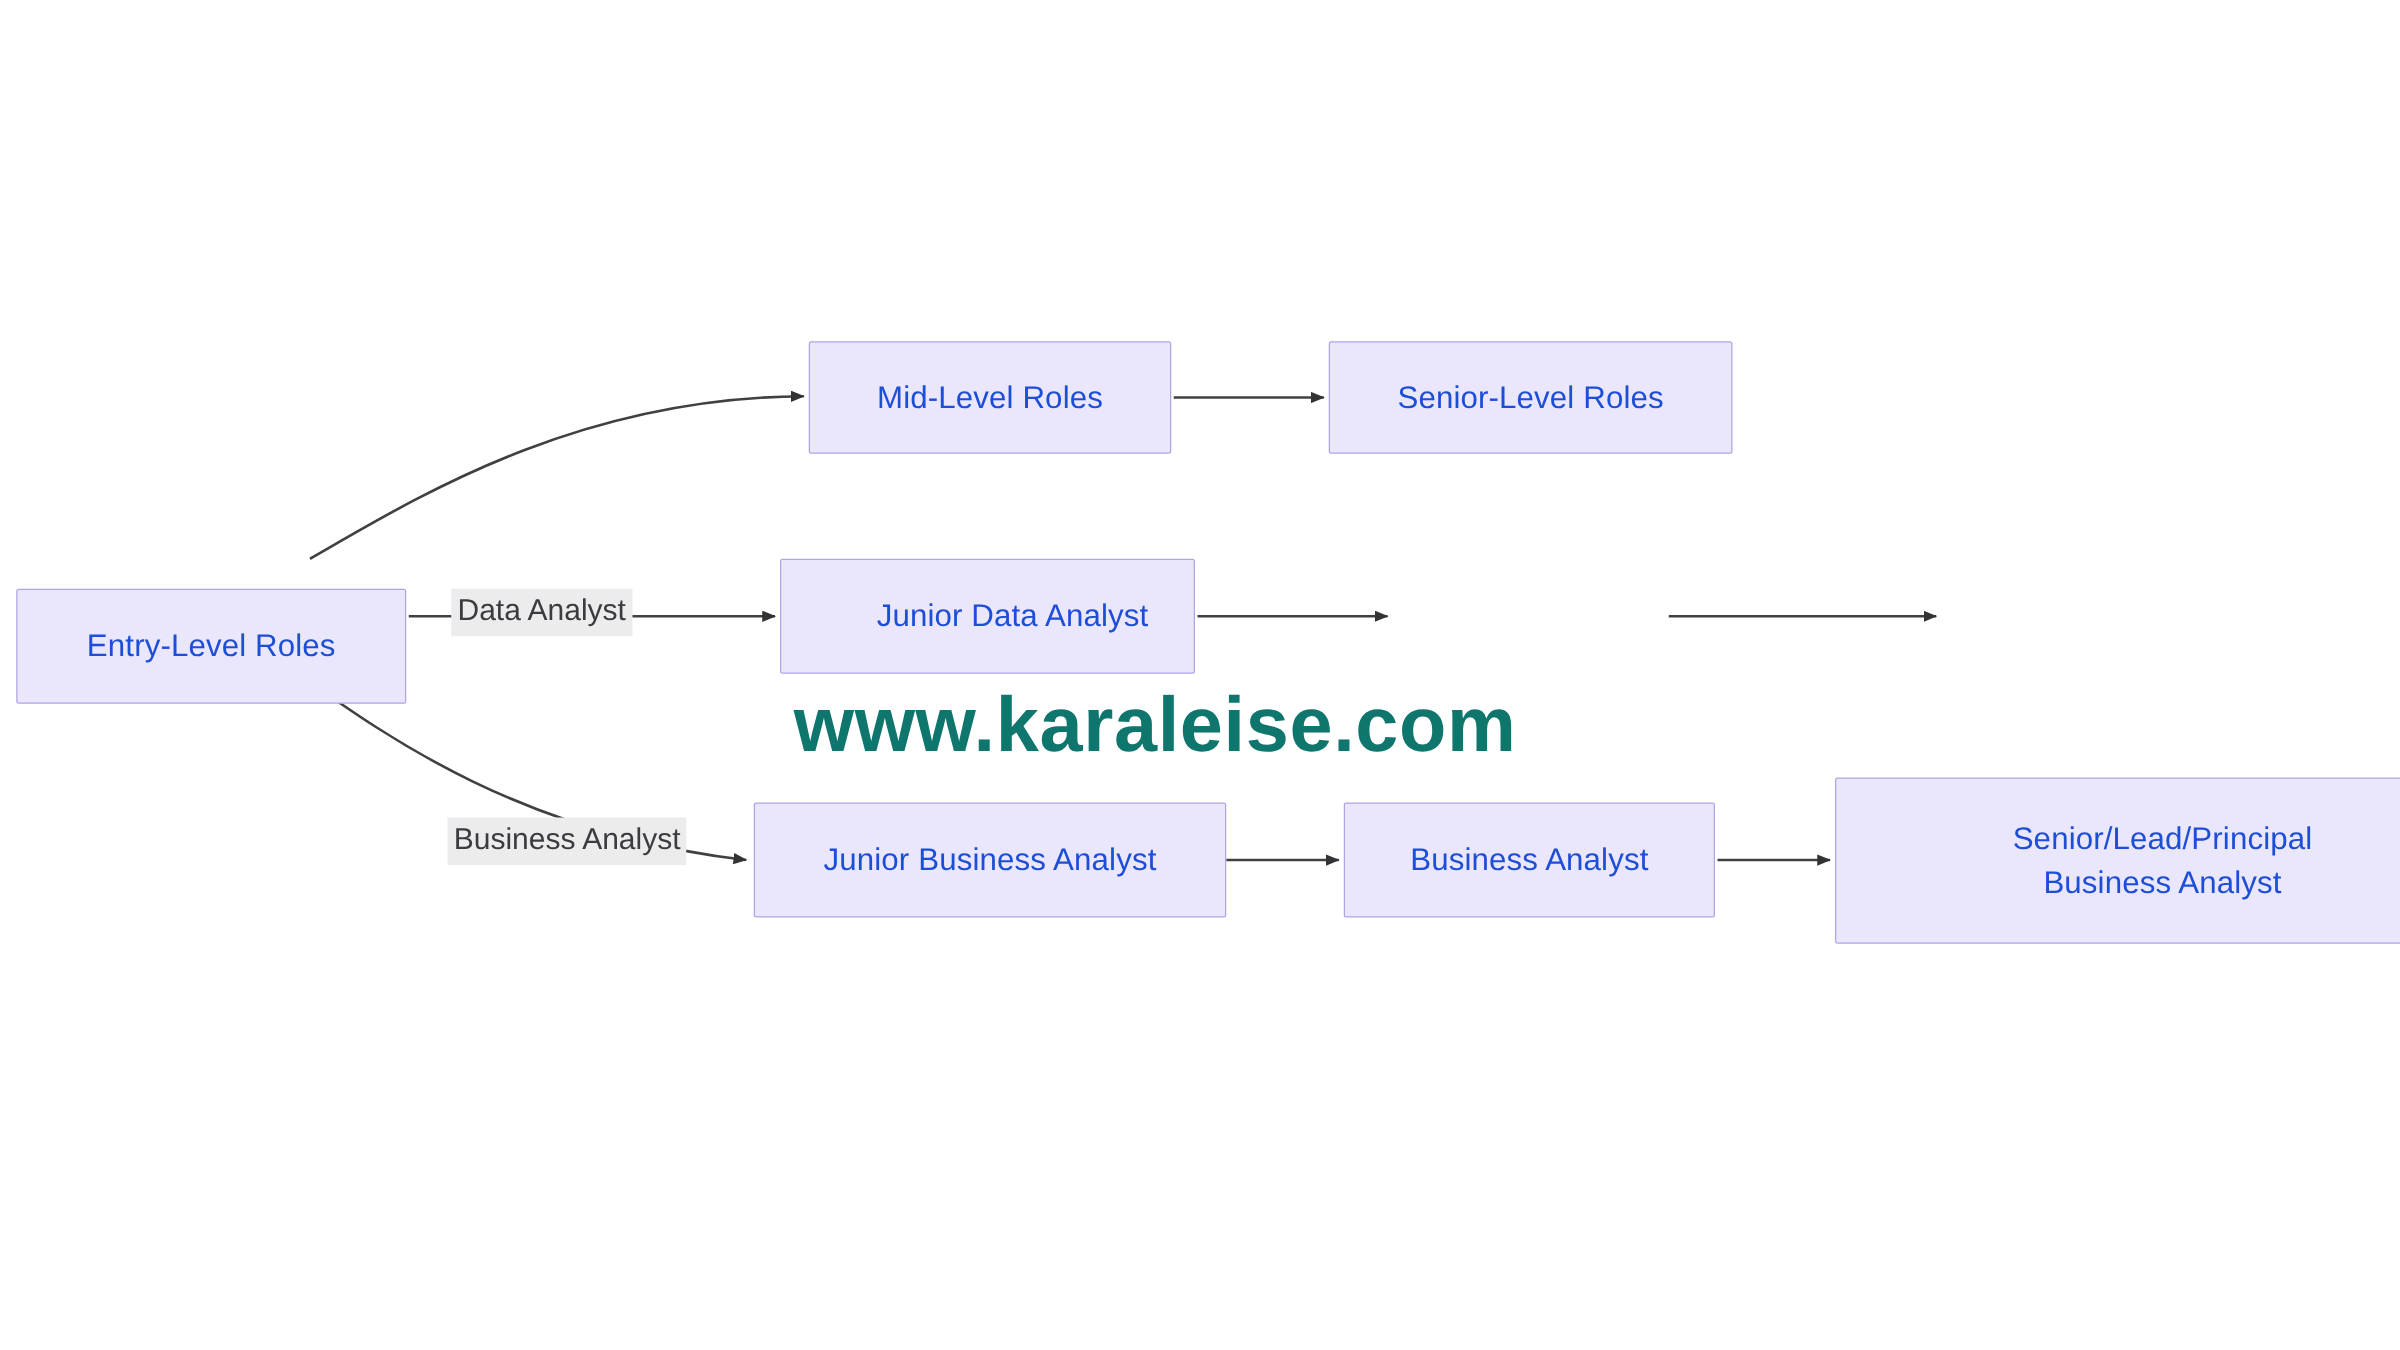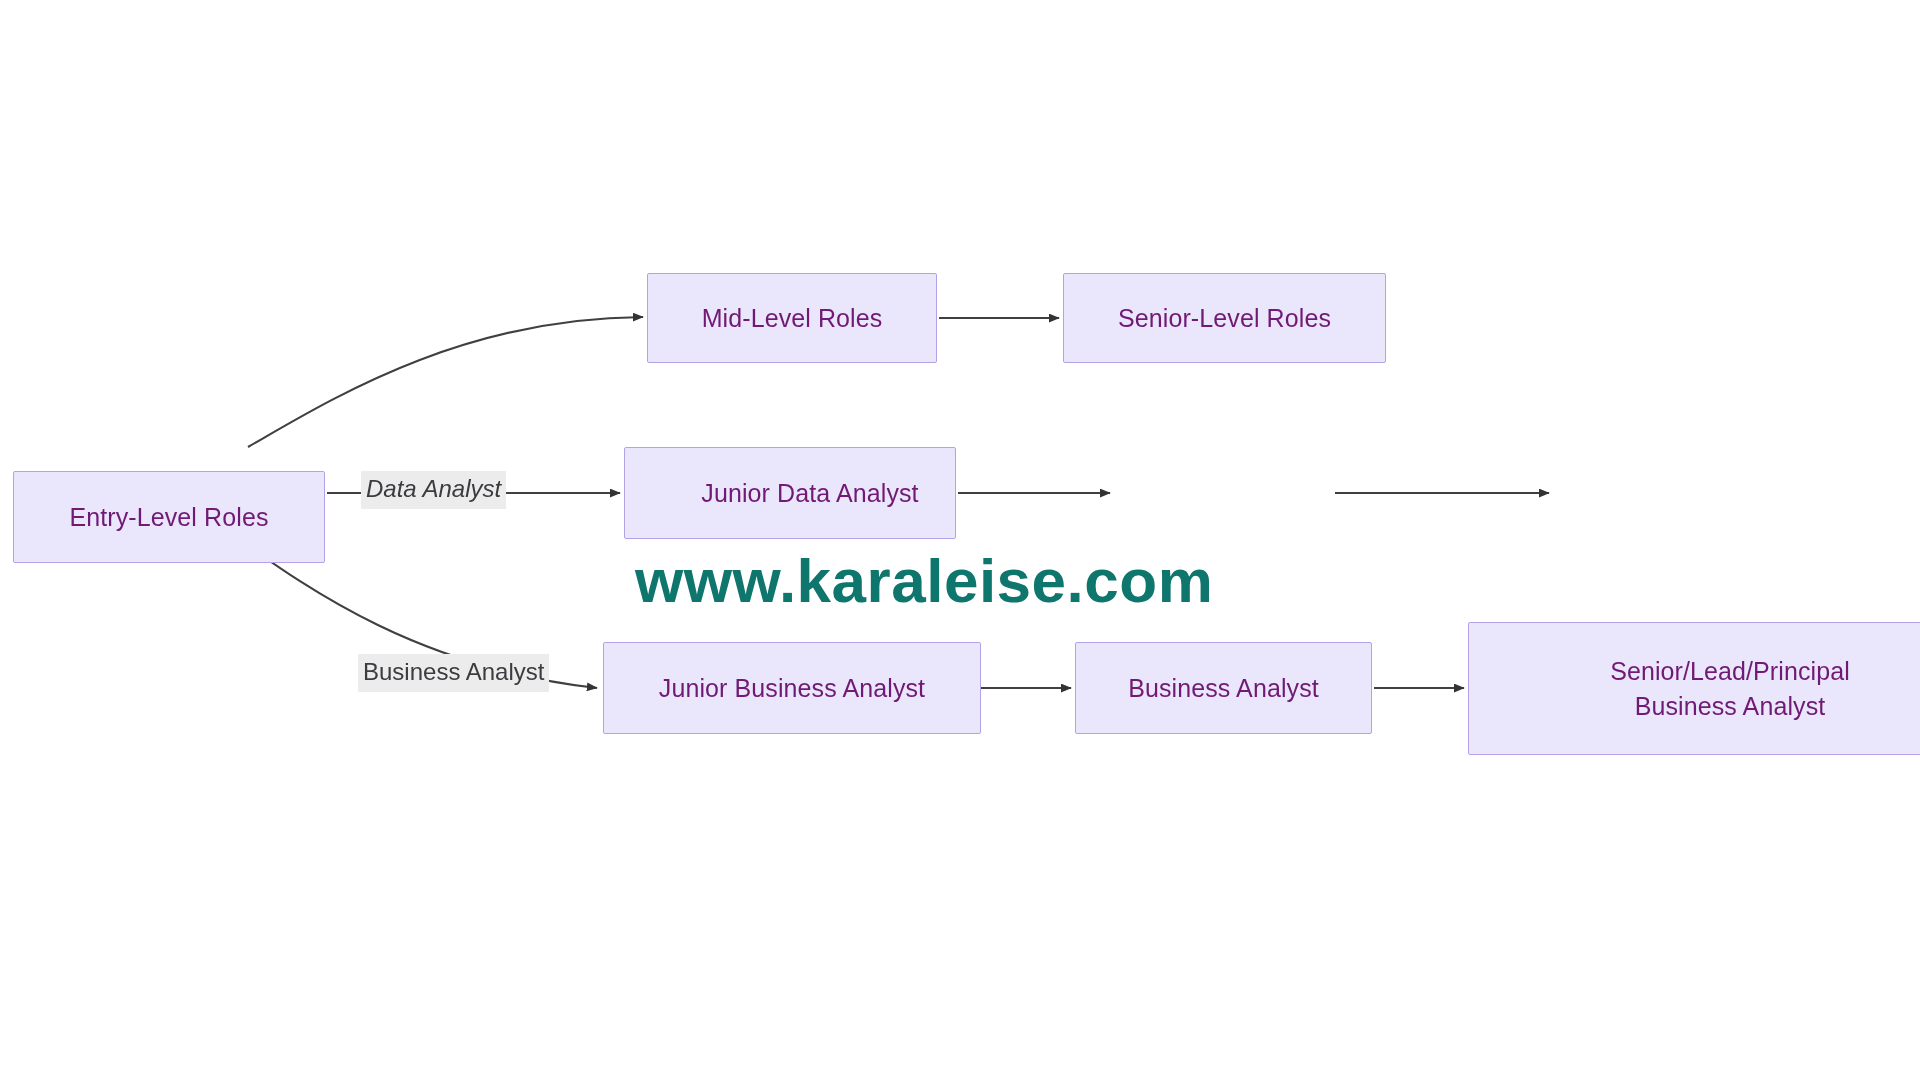--- a/index.html
+++ b/index.html
@@ -28,21 +28,21 @@
   .node {
     position: absolute;
     box-sizing: border-box;
     background: #eae6fb;
     border: 1.6px solid #b3a3e6;
     border-radius: 2px;
     display: flex;
     align-items: center;
     justify-content: center;
     text-align: center;
-    color: #701a75;
+    color: #1d4ed8;
     font-size: 25px;
     line-height: 1.38;
     letter-spacing: 0.1px;
     font-weight: 400;
   }
   .node-label {
     display: block;
     white-space: pre-line;
     padding: 0 10px;
   }
@@ -121,19 +121,19 @@
 
   <div class="node" style="left:1075px; top:642px; width:297px; height:92px;">
     <span class="node-label">Business Analyst</span>
   </div>
 
   <div class="node" style="left:1468px; top:622px; width:524px; height:133px;">
     <span class="node-label">Senior/Lead/Principal
 Business Analyst</span>
   </div>
 
-  <div class="edge-label" style="left:361px; top:471px;font-style:italic;">Data Analyst</div>
+  <div class="edge-label" style="left:361px; top:471px;">Data Analyst</div>
 
   <div class="edge-label" style="left:358px; top:654px;">Business Analyst</div>
 
   <div id="watermark">www.karaleise.com</div>
 
 </div>
 
 </body></html>

